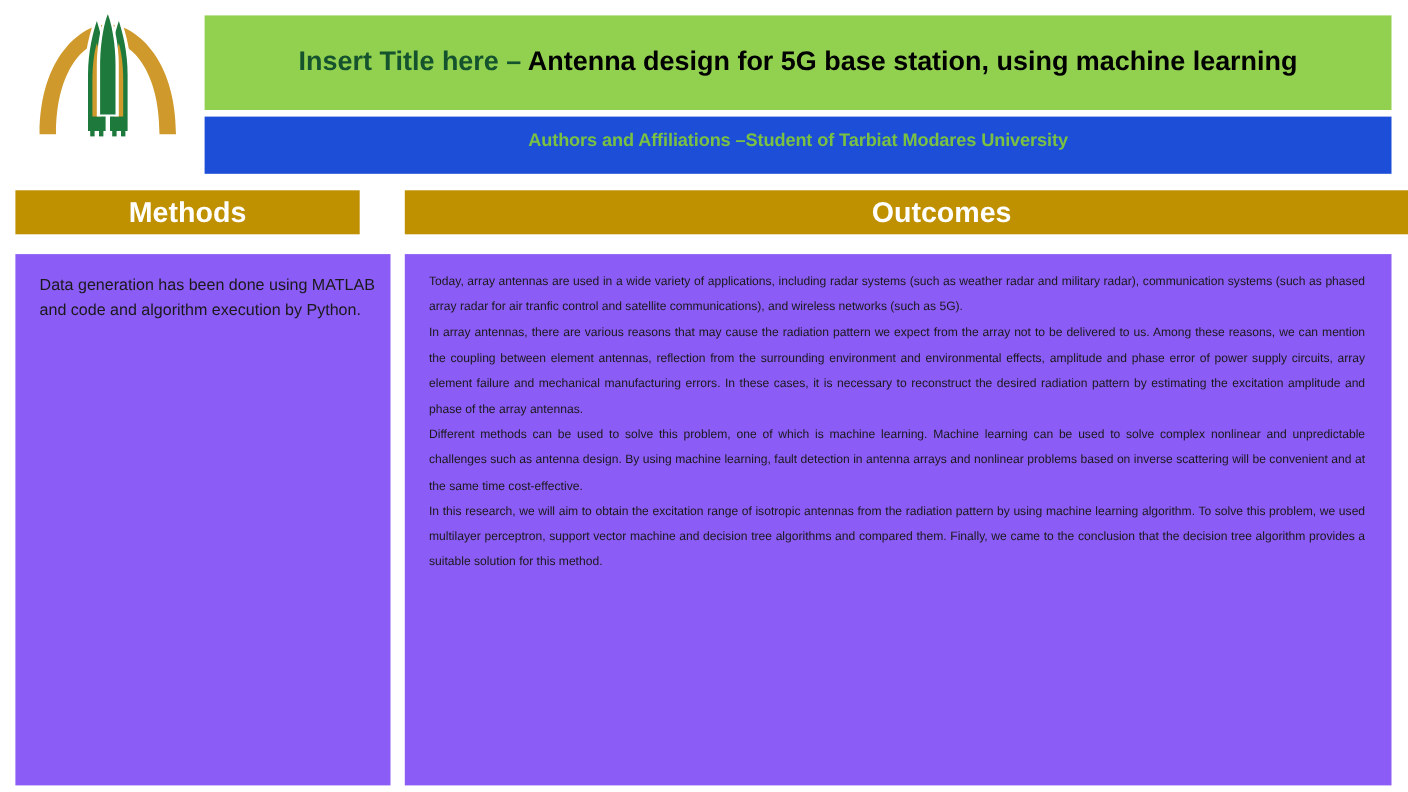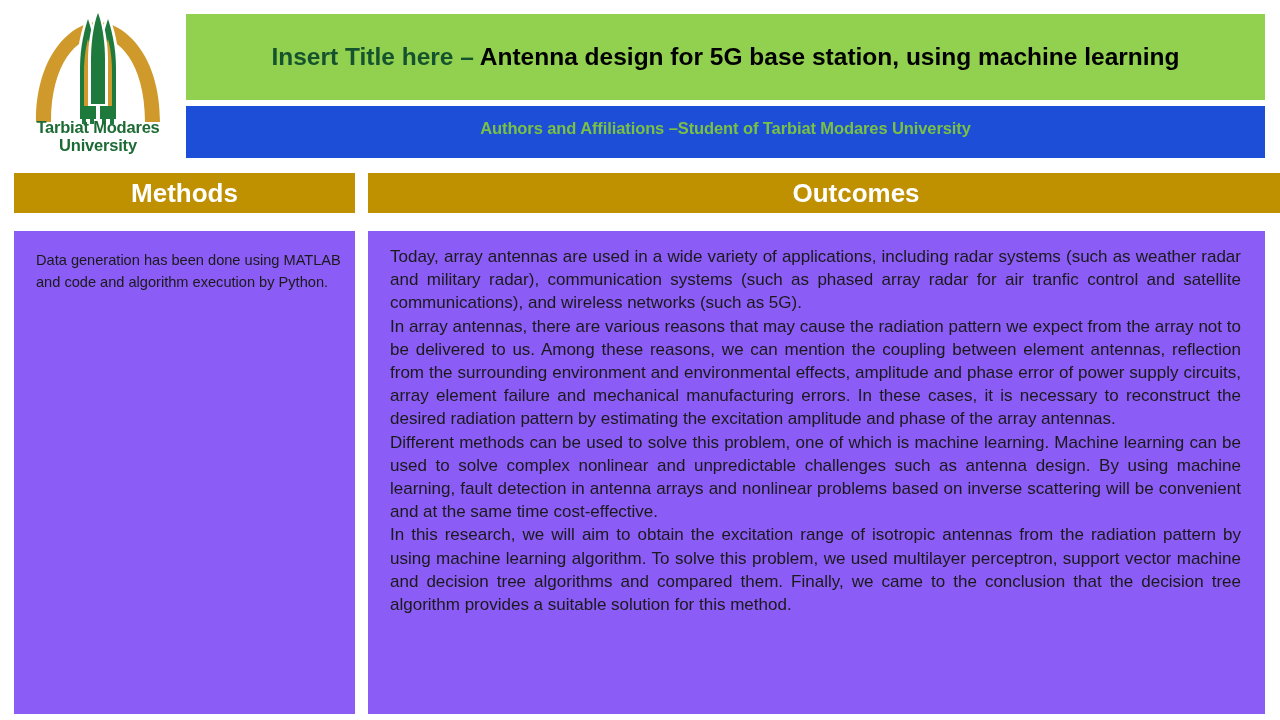--- a/index.html
+++ b/index.html
@@ -99,40 +99,40 @@
     align-items: center;
     justify-content: center;
     height: 40px;
   }
   .section-header-label {
     color: #ffffff;
     font-size: 26px;
     font-weight: bold;
     line-height: 30px;
   }
-  #methods-header  { left: 14px;  top: 173px; width: 341px; }
+  #methods-header  { left: 14px;  top: 173px; width: 313px; }
   #outcomes-header { left: 368px; top: 173px; width: 976px; }
 
   
   .content-panel {
     position: absolute;
     background: #8b5cf6;
     box-sizing: border-box;
   }
   #methods-panel  { left: 14px;  top: 231px; width: 341px; height: 483px; padding: 18px 14px 0 22px; }
   #outcomes-panel { left: 368px; top: 231px; width: 897px; height: 483px; padding: 14px 24px 0 22px; }
 
   #methods-body {
     font-size: 14.6px;
     line-height: 22px;
     color: #1a1a1a;
     text-align: left;
   }
   #outcomes-body {
-    font-size: 17px;
+    font-size: 11px;
     line-height: 23.2px;
     color: #1a1a1a;
     text-align: justify;
     text-justify: inter-word;
   }
   #outcomes-body p { margin: 0; }
 </style>
 </head>
 <body>
 
@@ -157,24 +157,20 @@
     <g>
       <path d="M74 100 L74 54 C74 30, 80 10, 84 2 C88 10, 94 30, 94 54 L94 100 Z" fill="#ffffff"></path>
       <path d="M77 98 L77 54 C77 32, 81 14, 84 7 C87 14, 91 32, 91 54 L91 98 Z" fill="#1d7a3c"></path>
     </g>
 
     <rect x="68" y="104" width="4" height="14" fill="#1d7a3c"></rect>
     <rect x="76" y="104" width="4" height="14" fill="#1d7a3c"></rect>
     <rect x="88" y="104" width="4" height="14" fill="#1d7a3c"></rect>
     <rect x="96" y="104" width="4" height="14" fill="#1d7a3c"></rect>
   </svg>
-  <div id="logo-wordmark">
-    <span>Tarbiat Modares</span>
-    <span class="l2">University</span>
-  </div>
 </div>
 
 <div id="title-bar">
   <div id="title-text">
     <span id="title-prefix">Insert Title here – </span><span id="title-main">Antenna design for 5G base station, using machine learning</span>
   </div>
 </div>
 
 <div id="authors-bar">
   <div id="authors-text">Authors and Affiliations –Student of Tarbiat Modares University</div>

